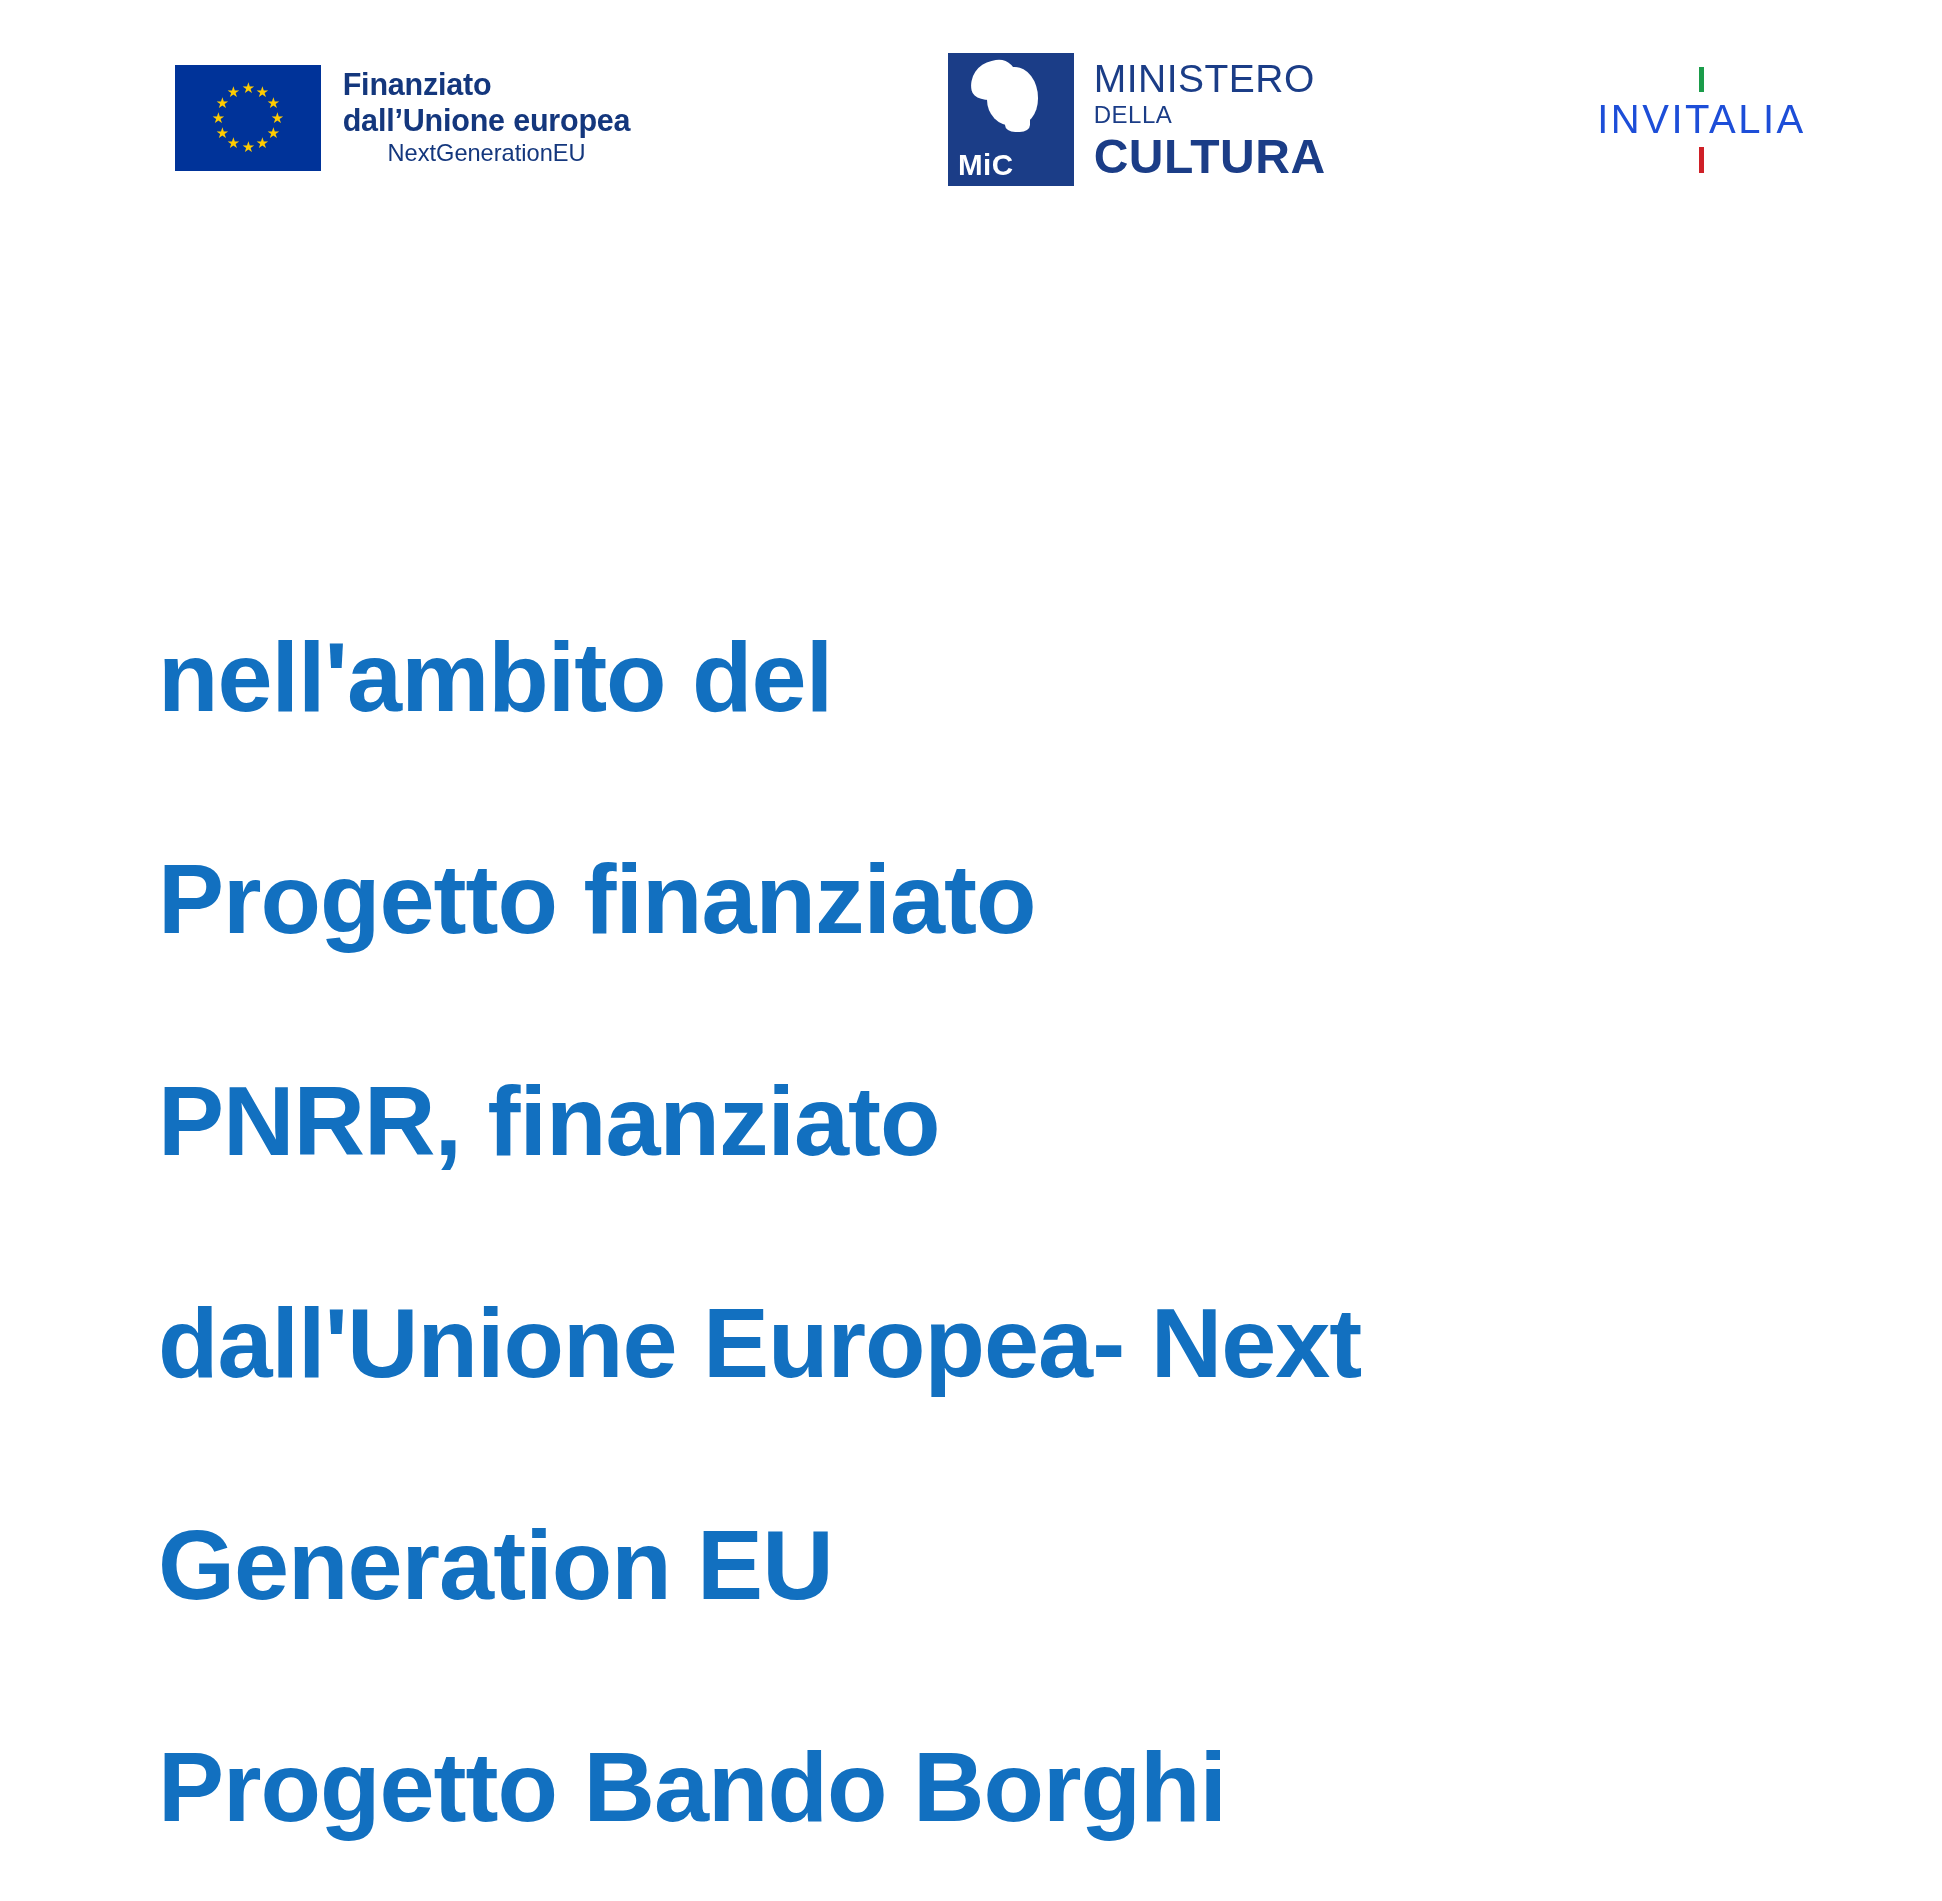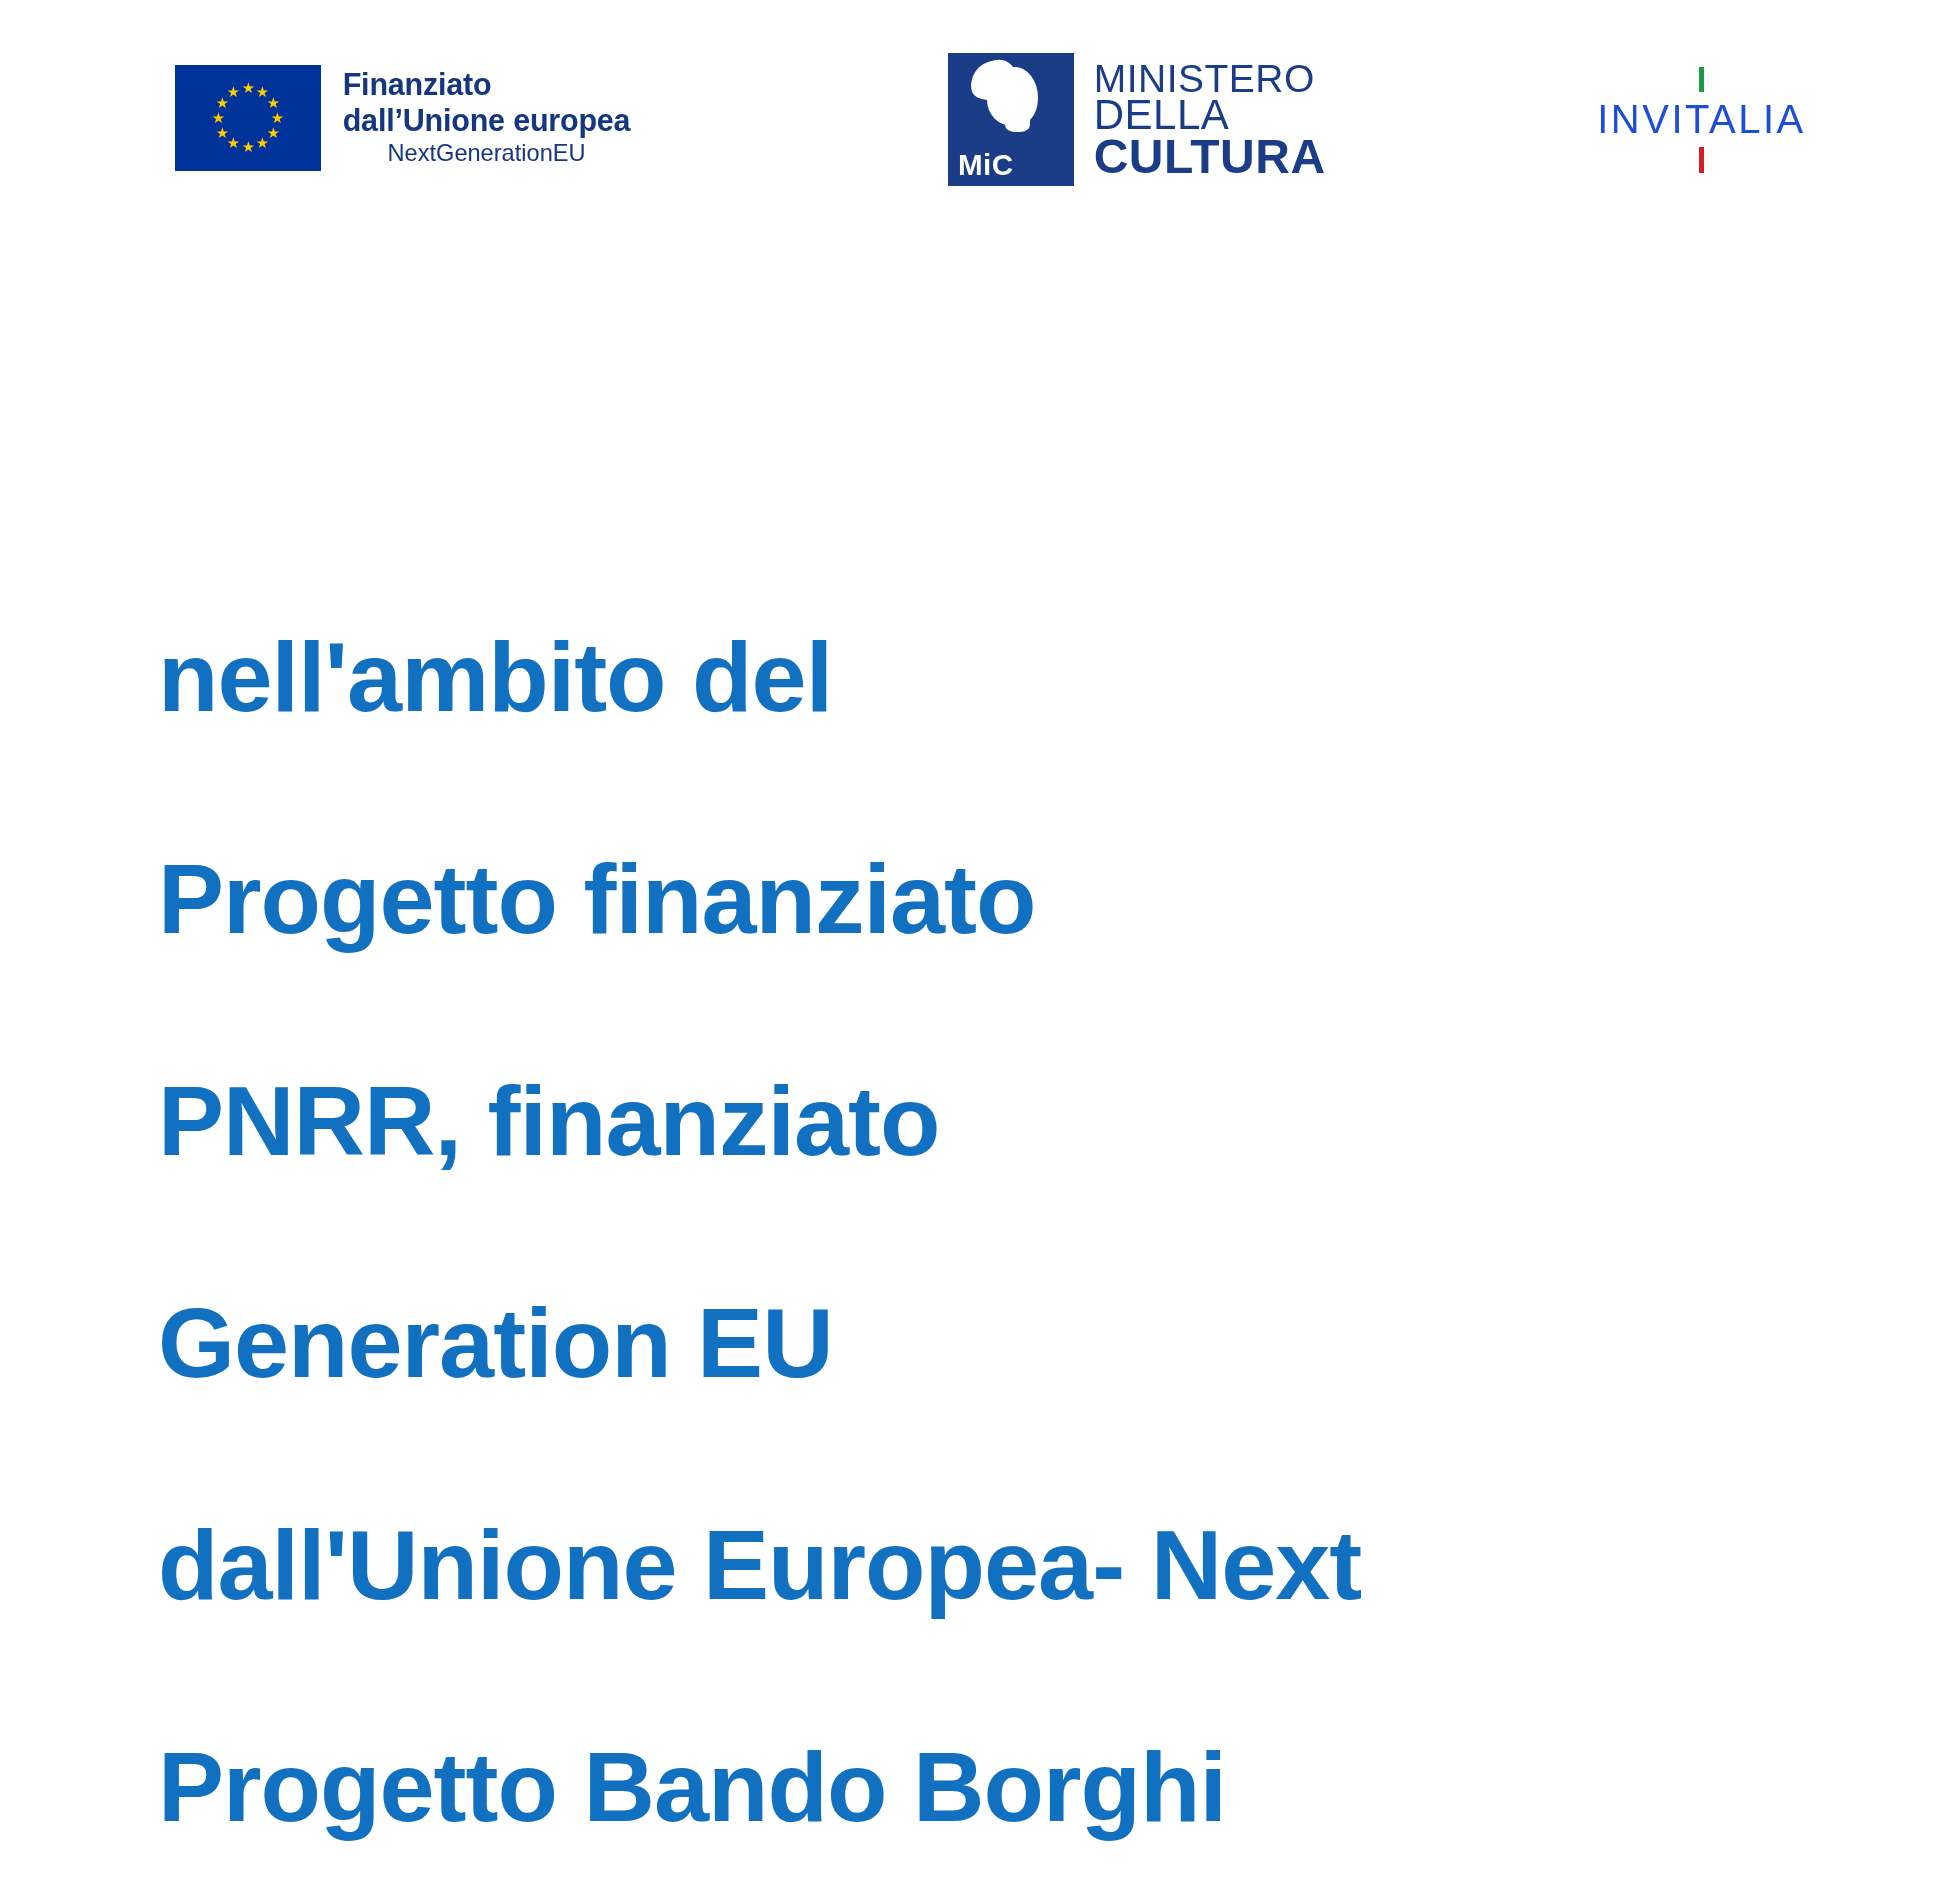--- a/index.html
+++ b/index.html
@@ -140,21 +140,21 @@
     flex-direction: column;
     justify-content: center;
   }
   .mic-text .t1 {
     font-size: 39px;
     line-height: 39px;
     letter-spacing: 0.5px;
     font-weight: normal;
   }
   .mic-text .t2 {
-    font-size: 42px;
+    font-size: 24px;
     line-height: 34px;
     letter-spacing: 0.5px;
     font-weight: normal;
   }
   .mic-text .t3 {
     font-size: 48px;
     line-height: 49px;
     letter-spacing: 0.5px;
     font-weight: bold;
   }
@@ -250,20 +250,20 @@
     <div class="tri-top"></div>
     <div class="word">INVITALIA</div>
     <div class="tri-bot"></div>
   </div>
 </div>
 
 <div class="statement">
   <span class="line">nell'ambito del</span>
   <span class="line">Progetto finanziato</span>
   <span class="line">PNRR, finanziato</span>
+  <span class="line">dall'Unione Europea- Next</span>
   <span class="line">Generation EU</span>
-  <span class="line">dall'Unione Europea- Next</span>
   <span class="line">Progetto Bando Borghi</span>
   
   
   
 </div>
 
 
 </body></html>

